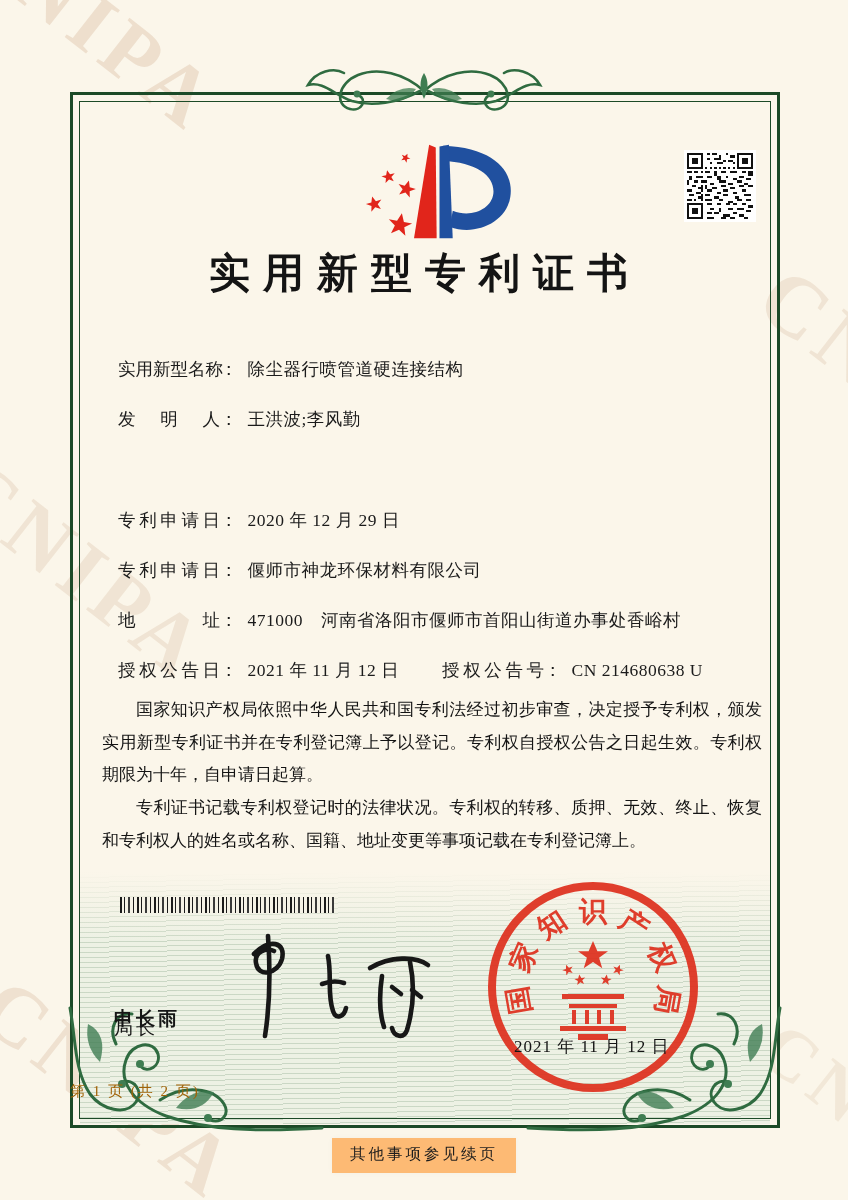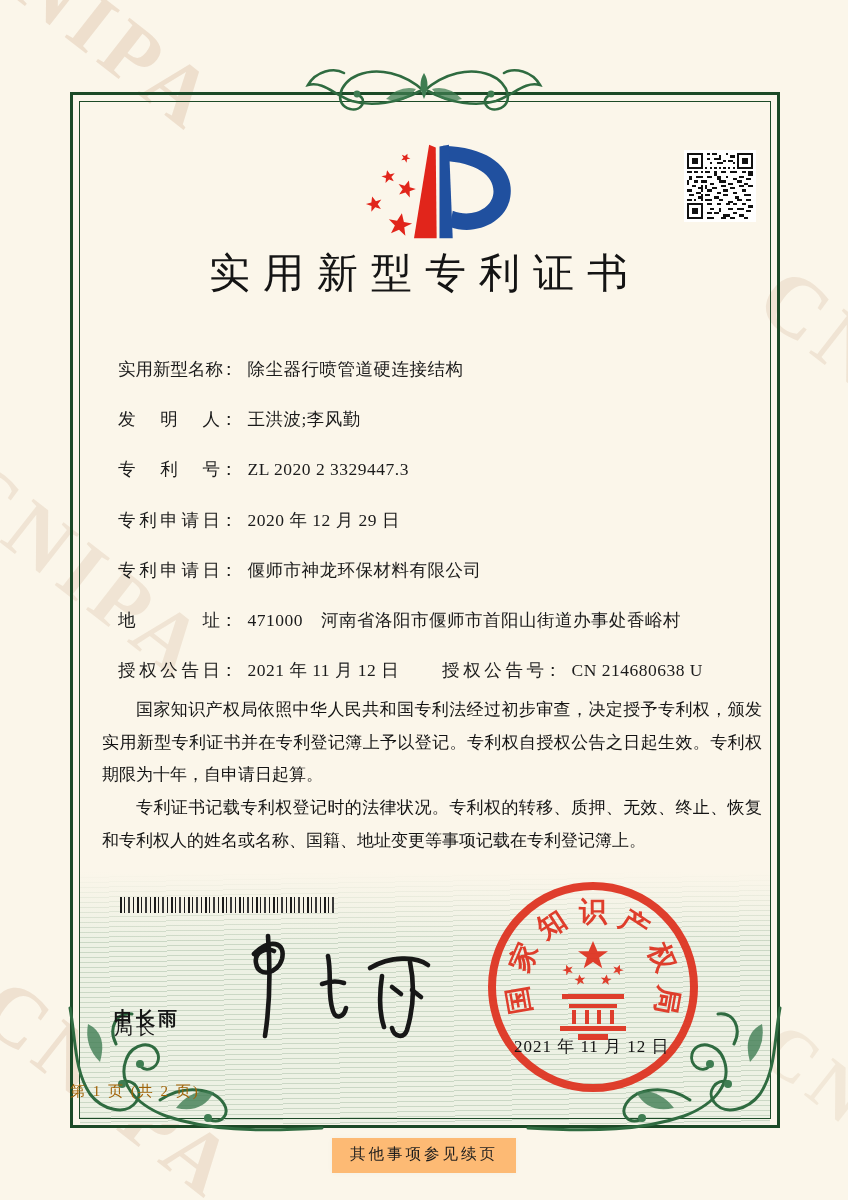--- a/index.html
+++ b/index.html
@@ -38,21 +38,21 @@
   .ornament{position:absolute;z-index:6;}
   .orn-top{left:294px;top:57px;}
   .orn-bl{left:56px;top:1002px;}
   .orn-br{left:524px;top:1002px;}
   
   .cert-no{position:absolute;left:104px;top:144px;font-size:17px;letter-spacing:2px;z-index:10;}
   .logo{position:absolute;left:346px;top:136px;z-index:10;}
   .qr{position:absolute;left:684px;top:150px;width:72px;height:72px;z-index:10;background:#fff;padding:3px;box-sizing:border-box;}
   .title{
     position:absolute;left:70px;top:246px;width:710px;text-align:center;
-    font-size:41px;font-weight:400;letter-spacing:13px;z-index:10;color:#141414;
+    font-size:41px;font-weight:700;letter-spacing:13px;z-index:10;color:#141414;
   }
   
   .frow{position:absolute;left:118px;width:648px;height:26px;font-size:17.5px;z-index:10;white-space:nowrap;}
   .flabel{display:inline-block;width:102px;text-align:justify;text-align-last:justify;vertical-align:baseline;}
   .fcolon{display:inline-block;}
   .fvalue{padding-left:10px;letter-spacing:0.5px;text-align:center;}
   .grant{position:absolute;left:324px;top:0;}
   .r1{top:357px;}.r2{top:407px;}.r3{top:457px;}.r4{top:508px;}
   .r5{top:558px;}.r6{top:608px;}.r7{top:658px;}
   
@@ -174,23 +174,20 @@
   </svg>
 
   <div class="title">实用新型专利证书</div>
 
   <div class="frow r1">
     <span class="flabel">实用新型名称</span><span class="fcolon">：</span><span class="fvalue">除尘器行喷管道硬连接结构</span>
   </div>
   <div class="frow r2">
     <span class="flabel">发明人</span><span class="fcolon">：</span><span class="fvalue">王洪波;李风勤</span>
   </div>
-  <div class="frow r3">
-    <span class="flabel">专利号</span><span class="fcolon">：</span><span class="fvalue">ZL 2020 2 3329447.3</span>
-  </div>
   <div class="frow r4">
     <span class="flabel">专利申请日</span><span class="fcolon">：</span><span class="fvalue">2020 年 12 月 29 日</span>
   </div>
   <div class="frow r5">
     <span class="flabel">专利申请日</span><span class="fcolon">：</span><span class="fvalue">偃师市神龙环保材料有限公司</span>
   </div>
   <div class="frow r6">
     <span class="flabel">地址</span><span class="fcolon">：</span><span class="fvalue">471000　河南省洛阳市偃师市首阳山街道办事处香峪村</span>
   </div>
   <div class="frow r7">

